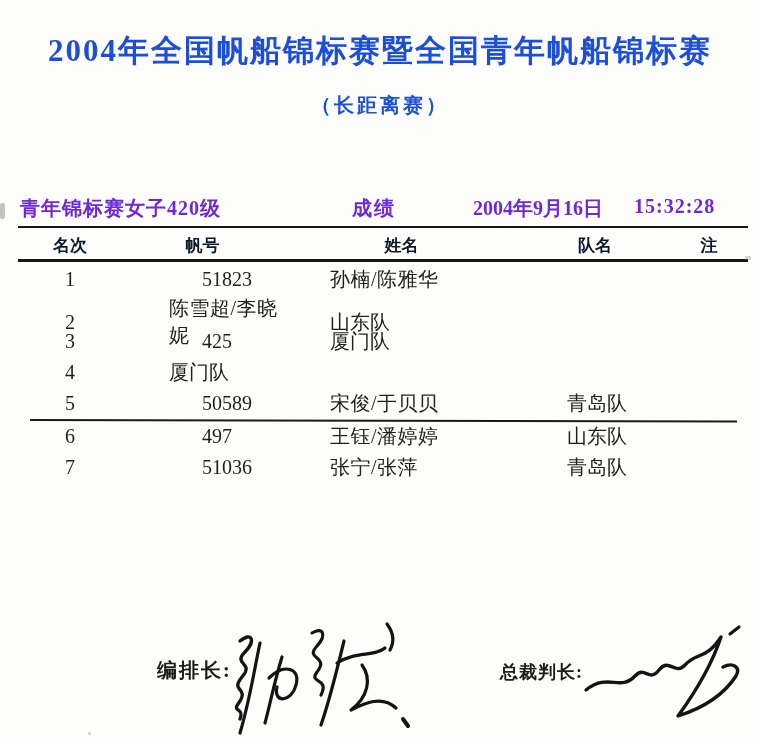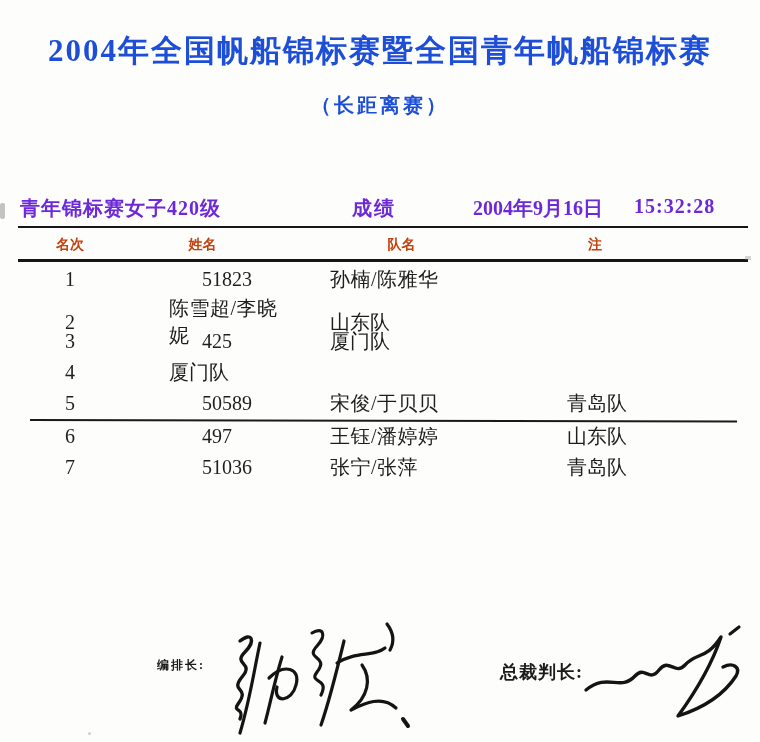--- a/index.html
+++ b/index.html
@@ -30,38 +30,38 @@
   .info .i-date { left:473px; }
   .info .i-time { left:634px; letter-spacing:1px;text-align:right; }
   
   .rule { position:absolute; background:#161616; }
   .rule-top   { top:226px; left:18px; width:730px; height:2px; }
   .rule-thick { top:259px; left:18px; width:730px; height:3px; }
   
   .grid-cols { display:grid; grid-template-columns:104px 161px 237px 150px auto; align-items:center; }
   .thead {
     position:absolute; top:231px; left:18px; width:730px; height:28px;
-    font-size:14px; font-weight:700; color:#c2410c;
+    font-size:17px; font-weight:700; color:#0f172a;
   }
   .thead span { text-align:center; }
   .tbody { position:absolute; top:264px; left:18px; width:730px; font-size:20px; color:#1e1e1e; }
   .trow { height:31px; }
   .c1 { text-align:center; }
   .c2 { padding-left:80px; }
   .c3 { padding-left:47px; letter-spacing:0.5px; }
   .c4 { padding-left:47px; }
   .c5 { text-align:center; font-size:16px; }
   .mid-divider {
     height:0; border-top:2px solid #1a1a1a;
     margin-left:12px; width:707px;
     transform:rotate(0.12deg); transform-origin:left center;
   }
   
   .sig-label { position:absolute; font-weight:700; color:#1b1b1b; white-space:nowrap; }
-  .sig-label-left  { left:157px; top:657px; font-size:12px; letter-spacing:2px; }
+  .sig-label-left  { left:157px; top:657px; font-size:20px; letter-spacing:2px; }
   .sig-label-right { left:500px; top:660px; font-size:18px; letter-spacing:1px; }
   .sig-svg { position:absolute; }
   .sig-svg-left  { left:224px; top:611px; }
   .sig-svg-right { left:582px; top:624px; }
   .sig-svg path { fill:none; stroke:#141414; stroke-linecap:round; stroke-linejoin:round; }
   
   .speck { position:absolute; background:#8a8a8a; }
   .speck-a { left:0; top:203px; width:5px; height:16px; opacity:.5; border-radius:2px; }
   .speck-b { left:745px; top:256px; width:6px; height:4px; opacity:.35; }
   .speck-c { left:88px; top:732px; width:3px; height:3px; opacity:.4; border-radius:50%; }
@@ -78,20 +78,21 @@
     <span class="i-class">青年锦标赛女子420级</span>
     <span class="i-result">成绩</span>
     <span class="i-date">2004年9月16日</span>
     <span class="i-time">15:32:28</span>
   </div>
 
   <div class="rule rule-top"></div>
 
   <div class="thead grid-cols">
     <span>名次</span>
+    <span>帆号</span>
     <span>姓名</span>
     <span>队名</span>
     <span>注</span>
   </div>
 
   <div class="rule rule-thick"></div>
 
   <div class="tbody">
       <div class="trow grid-cols">
       <span class="c1">1</span>

